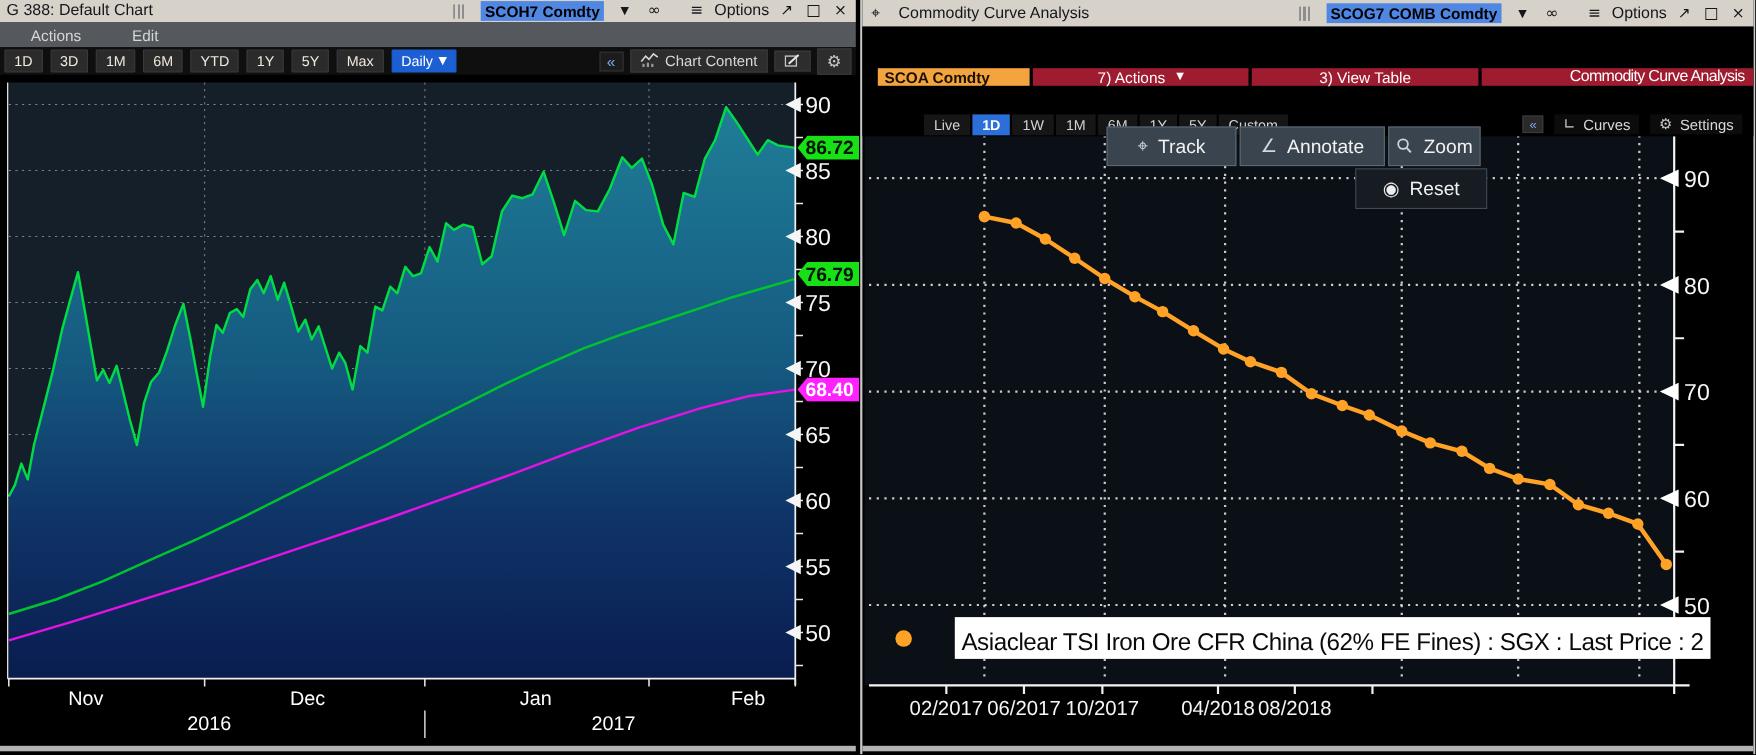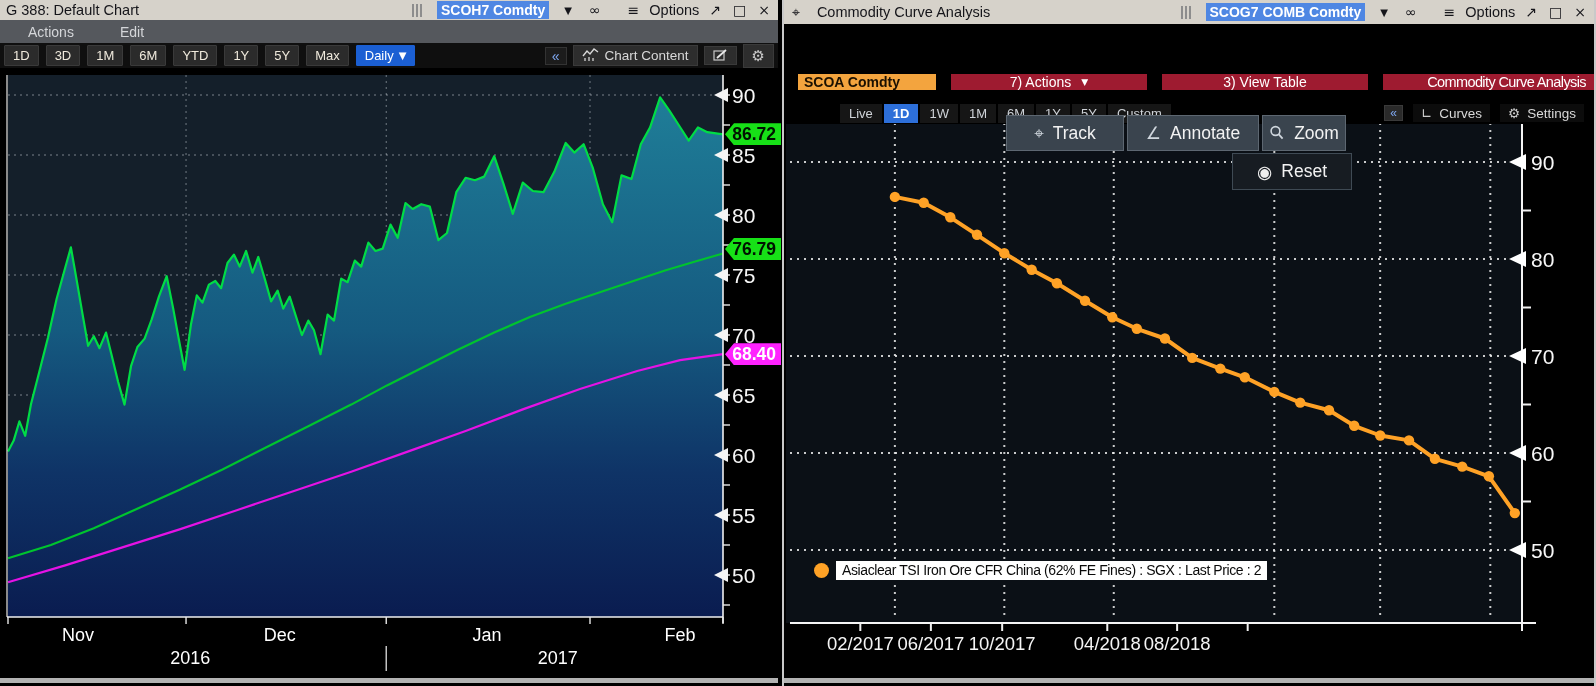--- a/index.html
+++ b/index.html
@@ -10,21 +10,21 @@
   #win-right{left:782px;width:814px;border-left:2px solid #c9c9c9;border-right:2px solid #c9c9c9;box-sizing:border-box;}
 
   
   .titlebar{position:relative;display:flex;align-items:center;background:#d6d2ca;color:#101010;
             font-size:14px;padding:0 6px;gap:15px;z-index:5;}
   #win-left .titlebar{height:20px;}
   #win-right .titlebar{height:24px;}
   .titlebar .title{font-size:14.5px;color:#15151a;white-space:nowrap;}
   .titlebar .spacer{flex:1;}
   .grip{width:10px;height:13px;background:repeating-linear-gradient(90deg,#8d8d8d 0 2px,transparent 2px 4px);}
-  .ticker-chip{display:flex;align-items:center;background:#4f87e3;color:#ffffff;font-weight:bold;
+  .ticker-chip{display:flex;align-items:center;background:#4f87e3;color:#000000;font-weight:bold;
                font-size:14px;padding:0 4px;height:18px;white-space:nowrap;}
   .chrome-ico{font-family:"DejaVu Sans",sans-serif;font-size:14px;color:#15151a;padding:0 2px;cursor:default;}
   .caret{font-size:10px;color:#15151a;font-family:"DejaVu Sans",sans-serif;}
   .options-cluster{display:flex;align-items:center;gap:8px;margin-left:8px;}
 
   
   .menubar{height:23px;background:#55585d;display:flex;align-items:center;gap:46px;
            padding-left:28px;color:#d4d6d9;font-size:14px;position:relative;z-index:5;}
   .menubar span{cursor:default;}
   .toolbar{height:25px;background:#0f0f0f;display:flex;align-items:center;gap:7px;
@@ -41,21 +41,21 @@
 
   
   .chart-svg{position:absolute;left:0;top:0;z-index:1;pointer-events:none;}
   svg text{font-family:"Liberation Sans","DejaVu Sans",sans-serif;}
   .badge{position:absolute;left:725px;width:56px;height:22px;line-height:22px;text-align:right;
          padding-right:5px;box-sizing:border-box;font-size:17.5px;font-weight:bold;z-index:4;
          clip-path:polygon(0 50%,16% 0,100% 0,100% 100%,16% 100%);}
 
   
   .black-band{height:38px;background:#000;}
-  .redbar{height:40px;background:#000;display:flex;align-items:center;gap:15px;padding:0 0 0 14px;
+  .redbar{height:40px;background:#000;display:flex;align-items:flex-start;gap:3px;padding:0 0 0 14px;
           position:relative;z-index:5;}
   .seg{background:#9e1b30;color:#fff;display:flex;align-items:center;justify-content:center;
        font-size:14px;white-space:nowrap;}
   .seg.security{background:#f3a43e;color:#1a1000;font-weight:bold;width:132px;justify-content:flex-start;
                 padding-left:6px;}
   .seg.actions{width:196px;gap:10px;}
   .seg.viewtable{width:206px;}
   .seg.apptitle{flex:1;justify-content:flex-end;padding-right:8px;letter-spacing:-0.6px;font-size:14.5px;}
   .seg .caret{color:#fff;font-size:9px;}
   .tabsbar{height:22px;background:#000;display:flex;align-items:center;gap:2px;padding-left:12px;
@@ -75,22 +75,22 @@
   .ov-btn .ico{font-family:"DejaVu Sans",sans-serif;font-size:17px;color:#cfd6dd;}
   #btn-track{width:118px;} #btn-annotate{width:132px;} #btn-zoom{width:84px;}
   .ov-reset{position:absolute;left:448px;top:153px;width:120px;height:37px;background:#171c22;
             border:1px solid #3f4a54;color:#f2f2f2;font-size:17.5px;display:flex;align-items:center;
             justify-content:center;gap:9px;z-index:6;box-sizing:border-box;}
   .ov-reset .ico{font-family:"DejaVu Sans",sans-serif;color:#eee;}
 
   
   .legend{position:absolute;left:30px;top:561px;display:flex;align-items:center;gap:7px;z-index:6;}
   .legend-dot{width:15px;height:15px;border-radius:50%;background:#ffa226;}
-  .legend-label{background:#ffffff;color:#0a0a0a;font-size:14px;padding:1px 6px 2px 6px;
-                letter-spacing:-0.4px;white-space:nowrap;}
+  .legend-label{background:#ffffff;color:#0a0a0a;font-size:22px;padding:10px 6px 2px 6px;
+                letter-spacing:-0.4px;white-space:nowrap;margin-left:32px;}
 
   .bottom-strip{position:absolute;left:0;right:0;bottom:3px;height:5px;background:#b3b3b3;z-index:5;}
 
   .zig-icon svg, .pen-icon svg, .mag-icon svg{display:block;}
 </style>
 </head>
 <body>
 
 <div class="stage">
 

